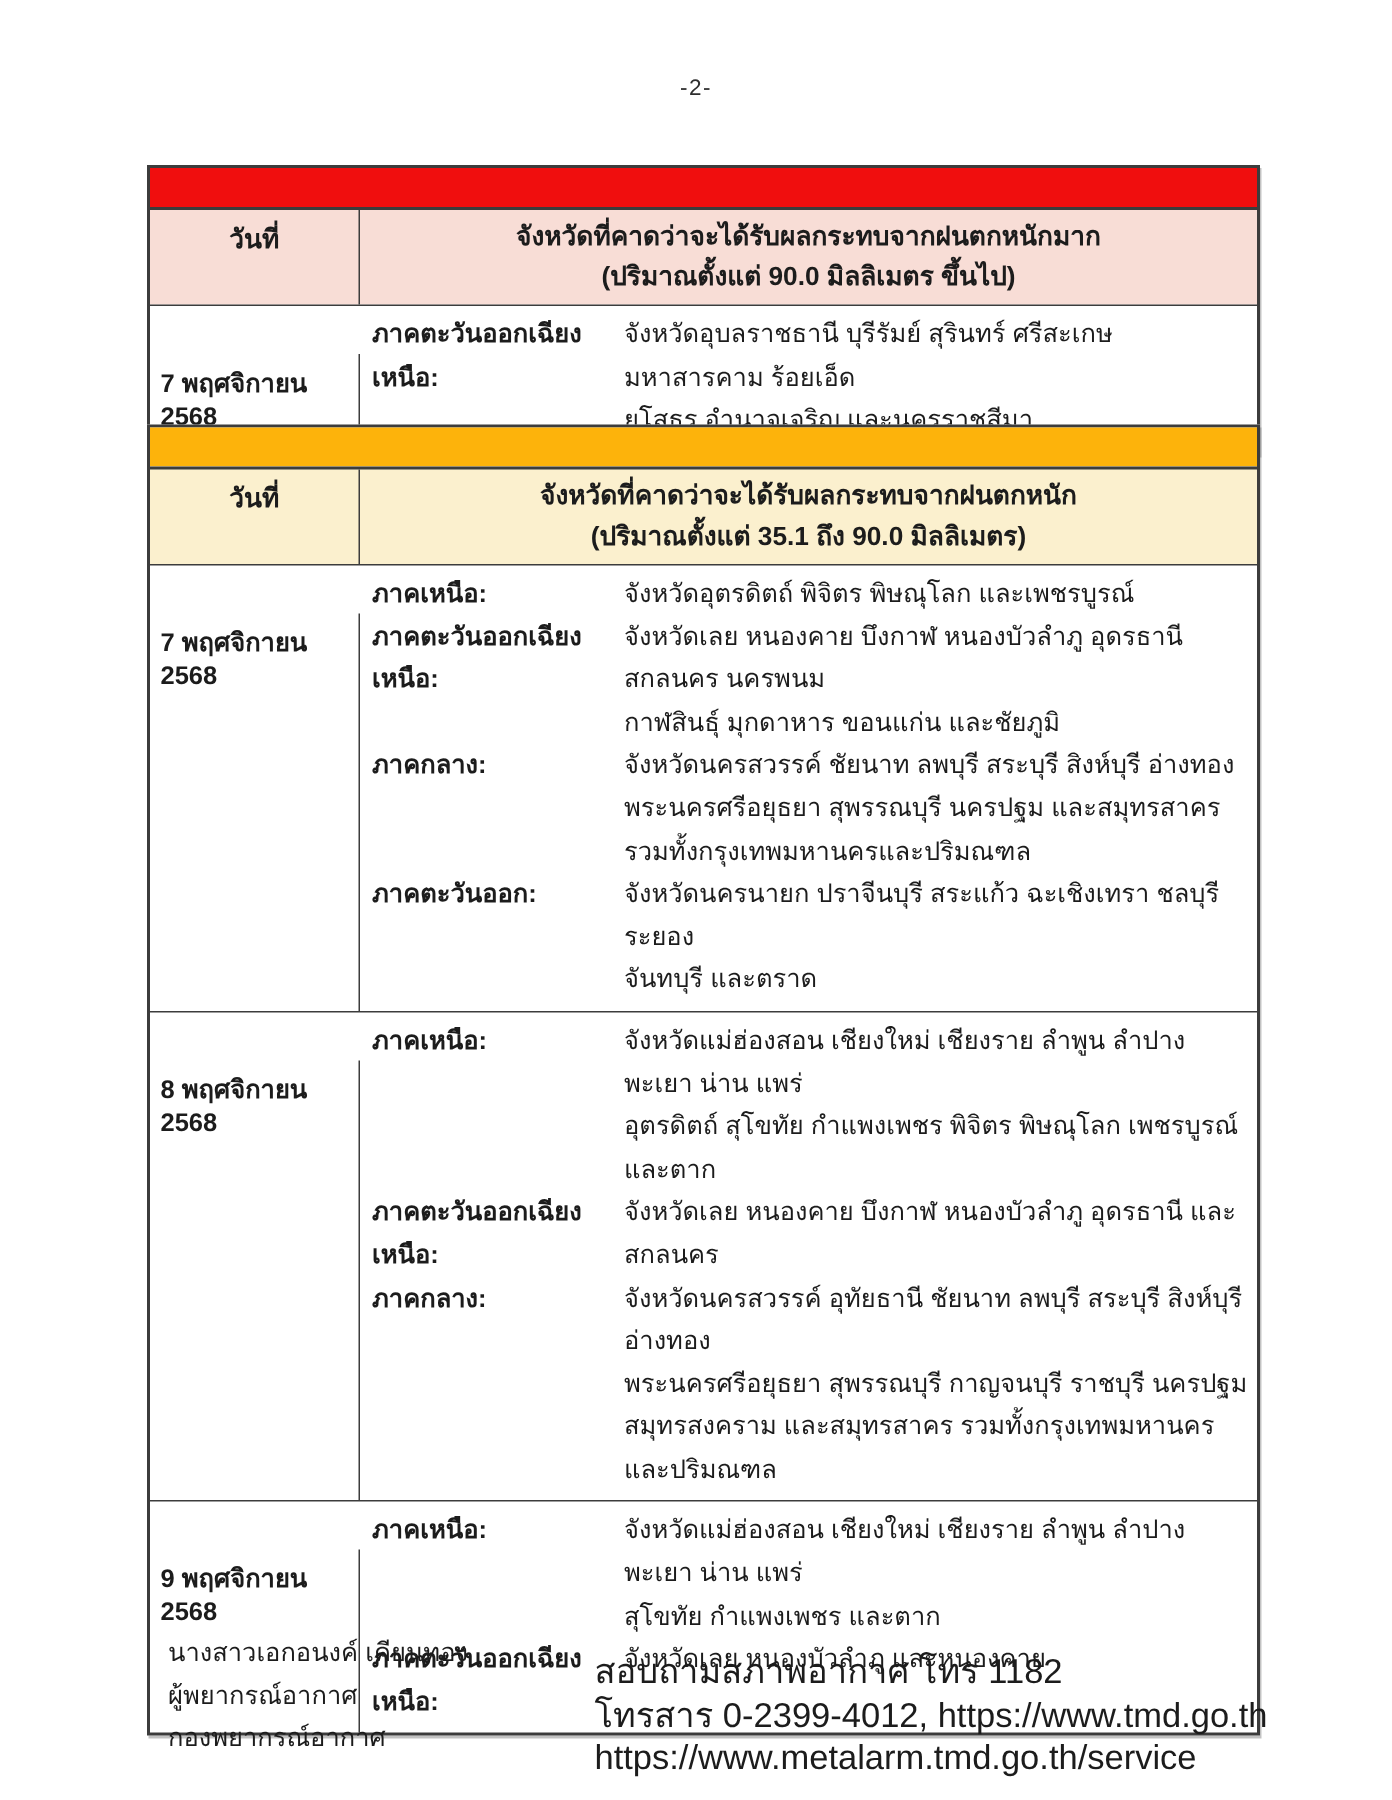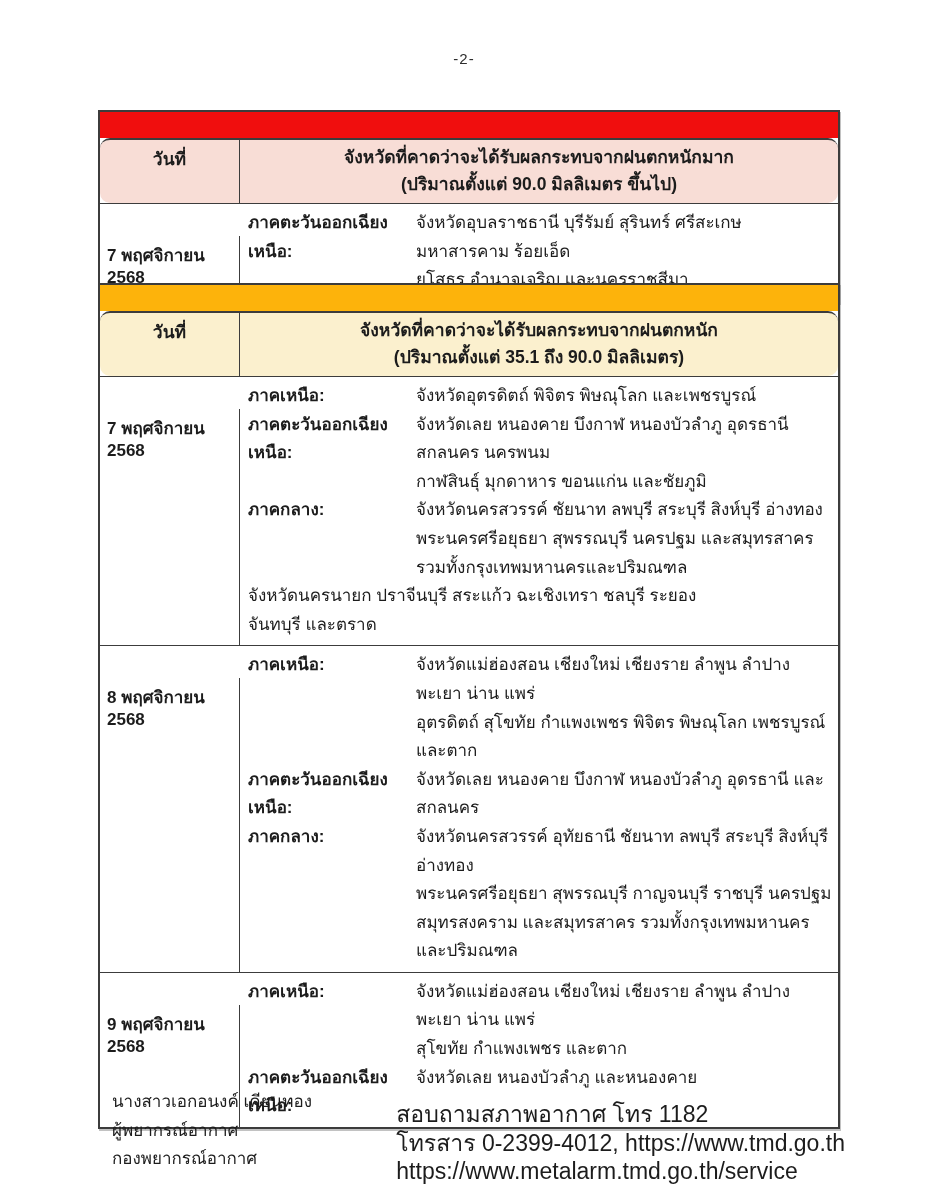--- a/index.html
+++ b/index.html
@@ -12,21 +12,21 @@
     position:absolute;top:50px;left:0;width:928px;text-align:center;
     font-size:15px;color:#2e2e2e;letter-spacing:1px;
   }
   .doc-table{
     position:absolute;left:98px;width:742px;
     border:2px solid #3c3c3c;box-sizing:border-box;
     box-shadow:1px 2px 0 rgba(120,120,120,.45);
     background:#ffffff;
   }
   .banner{height:26px;width:100%;}
-  .hdr-row{display:flex;border-top:2px solid #3c3c3c;border-radius:10px;}
+  .hdr-row{display:flex;border-top:2px solid #3c3c3c;}
   .hdr-date{
     width:140px;flex:0 0 140px;border-right:1.5px solid #3c3c3c;
     display:flex;align-items:flex-start;justify-content:center;
     font-weight:700;font-size:17.5px;padding-top:5px;box-sizing:border-box;
   }
   .hdr-title{
     flex:1;text-align:center;font-weight:700;font-size:17.5px;
     line-height:27px;padding:4px 6px 5px 6px;
   }
   .data-row{display:flex;border-top:1.5px solid #3c3c3c;}
@@ -99,20 +99,21 @@
         <div class="region-provinces">จังหวัดเลย หนองคาย บึงกาฬ หนองบัวลำภู อุดรธานี สกลนคร นครพนม
 กาฬสินธุ์ มุกดาหาร ขอนแก่น และชัยภูมิ</div>
       </div>
       <div class="region">
         <div class="region-label">ภาคกลาง:</div>
         <div class="region-provinces">จังหวัดนครสวรรค์ ชัยนาท ลพบุรี สระบุรี สิงห์บุรี อ่างทอง
 พระนครศรีอยุธยา สุพรรณบุรี นครปฐม และสมุทรสาคร
 รวมทั้งกรุงเทพมหานครและปริมณฑล</div>
       </div>
       <div class="region">
+        <div class="region-label">ภาคตะวันออก:</div>
         <div class="region-provinces">จังหวัดนครนายก ปราจีนบุรี สระแก้ว ฉะเชิงเทรา ชลบุรี ระยอง
 จันทบุรี และตราด</div>
       </div>
     </div>
   </div>
 
   <div class="data-row">
     <div class="cell-date">8 พฤศจิกายน 2568</div>
     <div class="cell-main">
       <div class="region">

